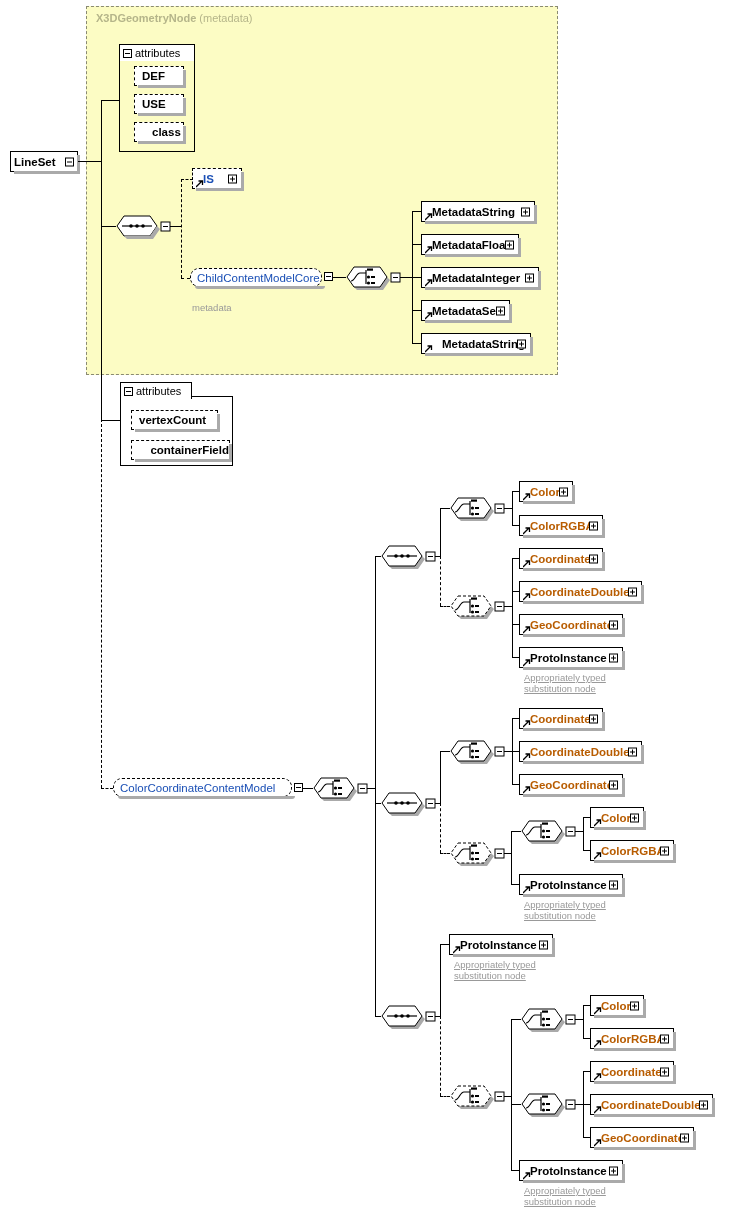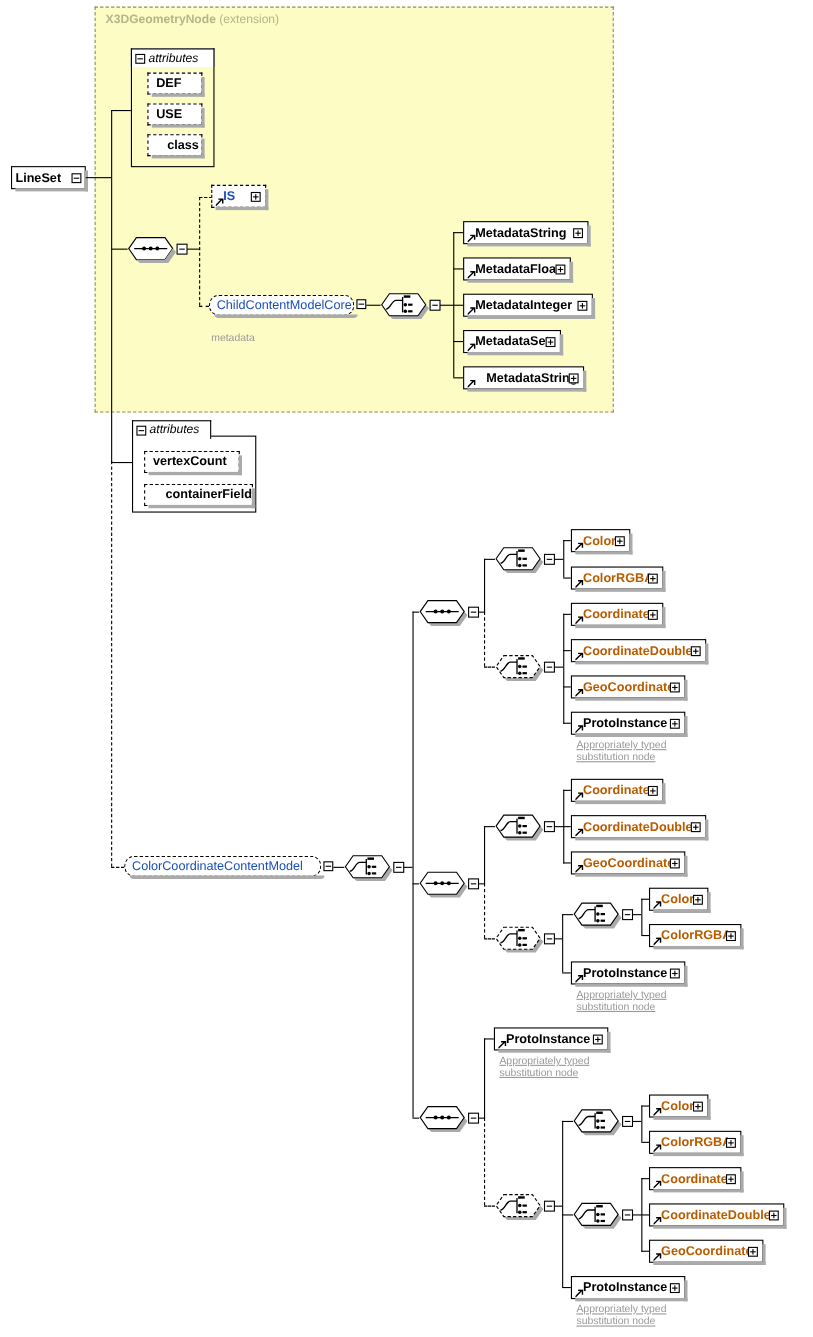--- a/index.html
+++ b/index.html
@@ -123,21 +123,21 @@
     position:absolute;
     border:1px solid #000;
     border-bottom:none;
     background:#fff;
     box-sizing:border-box;
     height:17px;
     display:flex;align-items:center;
     padding:0 4px 0 3px;
   }
   .attrtab .txt{
-    font-size:11px;font-style:italic;color:#000;padding-left:3px;white-space:nowrap;
+    font-size:11px;color:#000;padding-left:3px;white-space:nowrap;
   }
   .minusbox{
     width:9px;height:9px;border:1px solid #000;background:#fff;
     box-sizing:border-box;position:relative;flex:0 0 auto;
   }
   .minusbox i{position:absolute;left:1px;top:3px;width:5px;height:1px;background:#000;}
 
   
   .comp{
     position:absolute;
@@ -170,21 +170,21 @@
   }
 </style>
 </head>
 <body>
 
 <div id="canvas">
 
   <div class="ext-region" style="left:86px;top:6px;width:472px;height:369px;"></div>
   <div class="ext-title" style="left:96px;top:12px;">
     <span>X3DGeometryNode</span>
-    <span class="ext-kind">(extension)</span>
+    <span class="ext-kind">(metadata)</span>
   </div>
 
   <div class="nodebox shadow" style="left:10px;top:151px;width:68px;">
     <span class="lbl plain">LineSet</span>
     <span class="expander" style="right:3px;">
         <i class="h"></i>
       </span>
   </div>
 
   <div class="ln h" style="left:78px;top:161px;width:23px;"></div>

